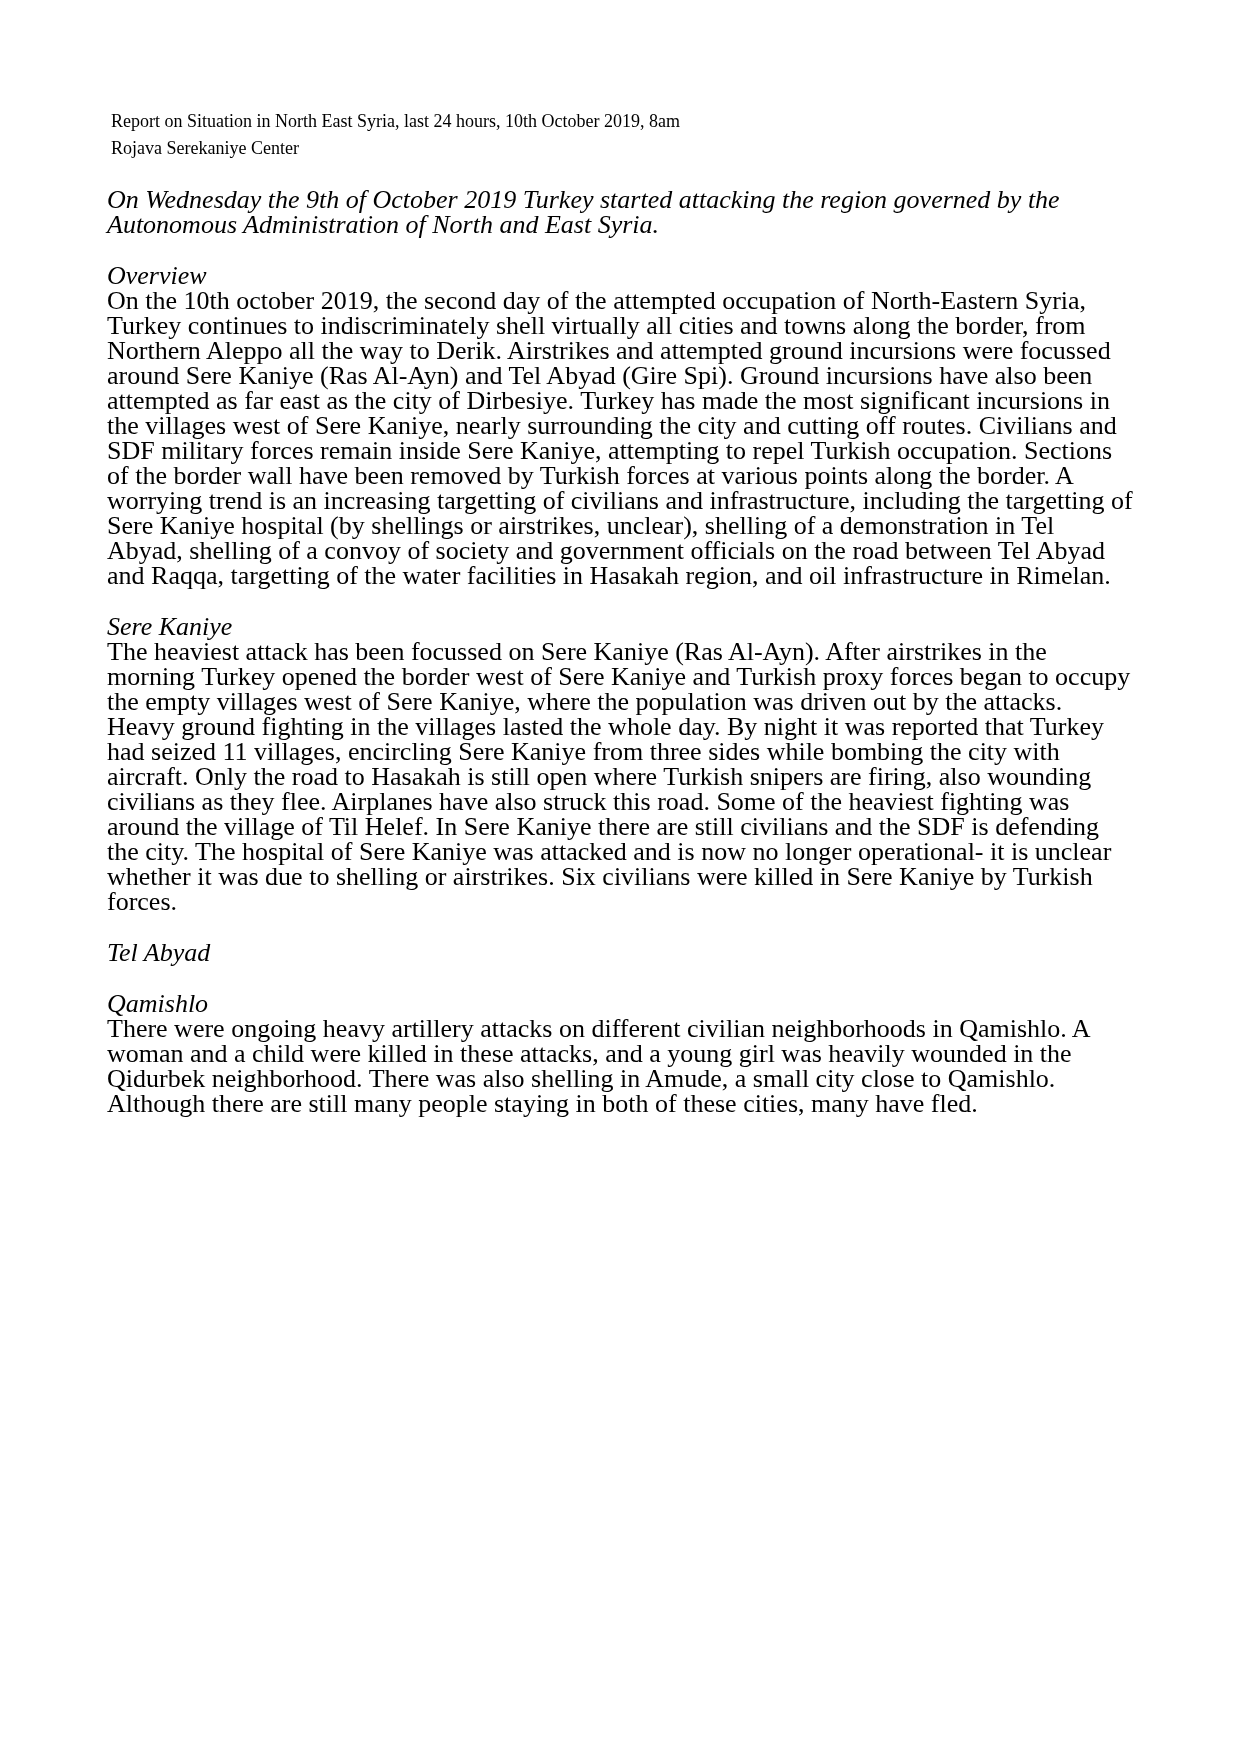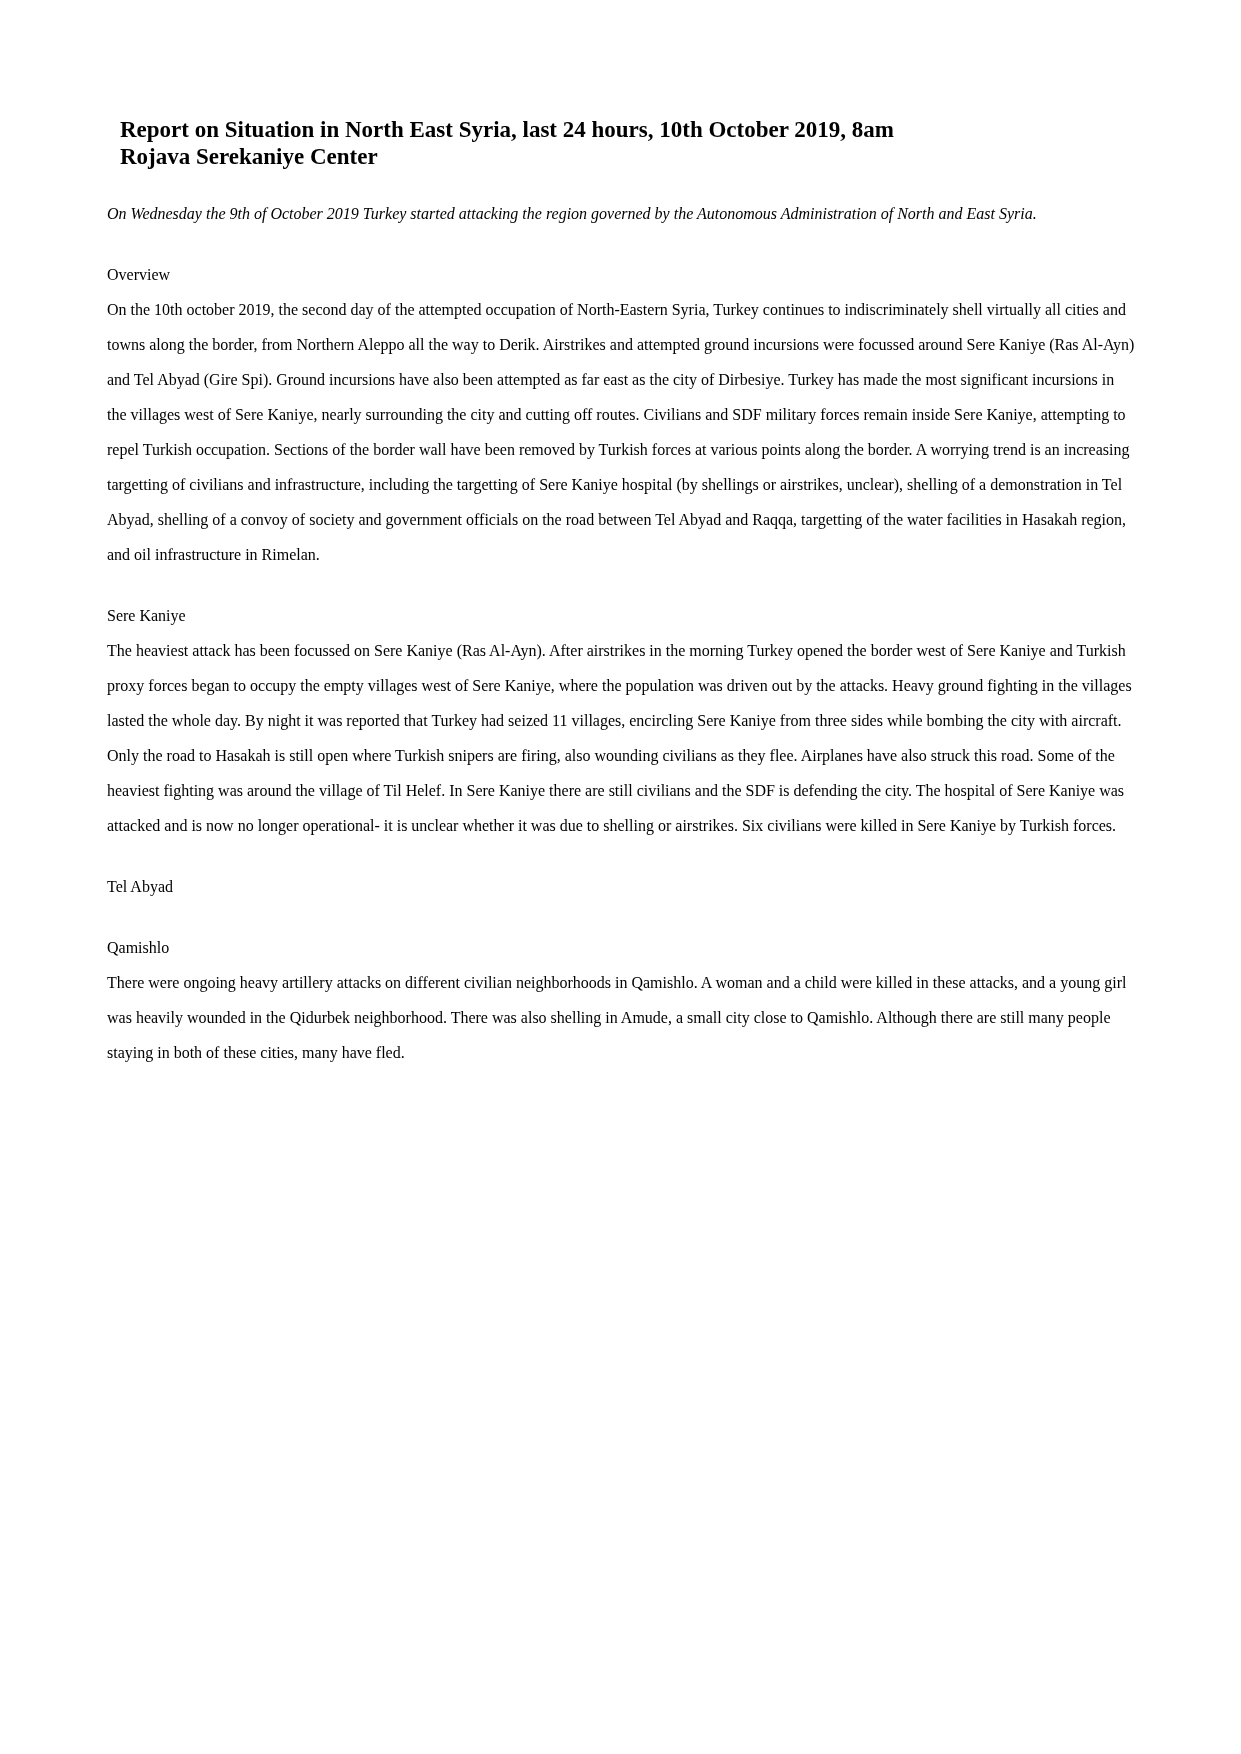--- a/index.html
+++ b/index.html
@@ -15,38 +15,39 @@
   }
   .page {
     box-sizing: border-box;
     width: 1241px;
     height: 1754px;
     padding: 104px 106px 0 107px;
     background: #ffffff;
     overflow: hidden;
   }
   .title {
-    font-size: 23px;
+    font-size: 18px;
     line-height: 26.6px;
-    font-weight: bold;
-    margin: 13px;
+    font-weight: normal;
+    margin: 4px;
   }
   .intro {
     margin-top: 26px;
     font-style: italic;
   }
   p {
     margin: 0;
-    font-size: 16px;
-    line-height: 35px;
+    font-size: 26px;
+    line-height: 25px;
   }
   .section {
     margin-top: 26px;
   }
   .section-heading {
+    font-style: italic;
   }
 </style>
 </head>
 <body>
 
 <div class="page">
 
   <p class="title">
     <span>Report on Situation in North East Syria, last 24 hours, 10th October 2019, 8am</span><br>
     <span>Rojava Serekaniye Center</span>

